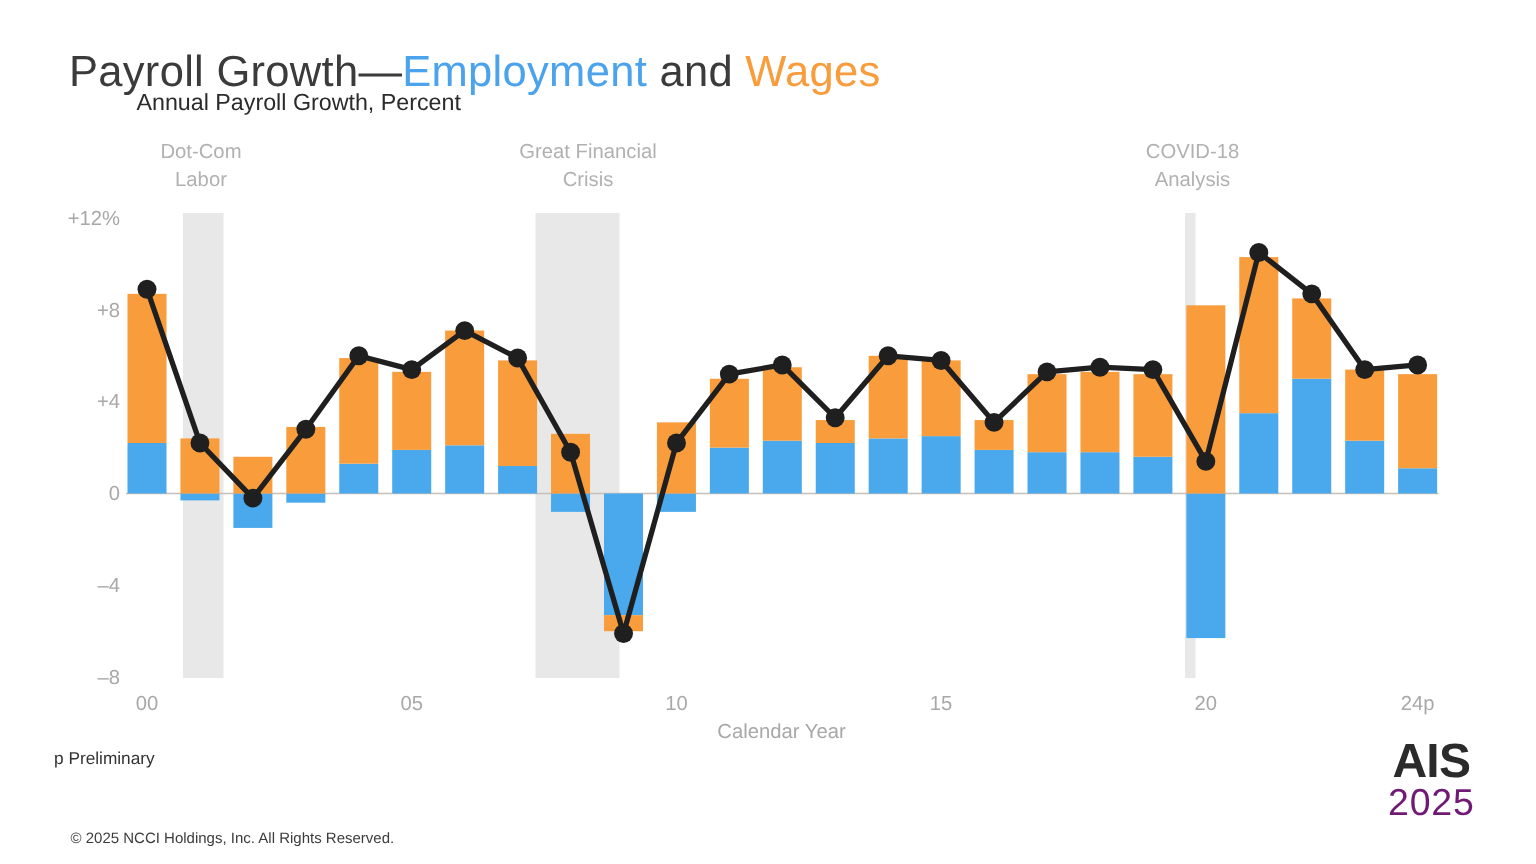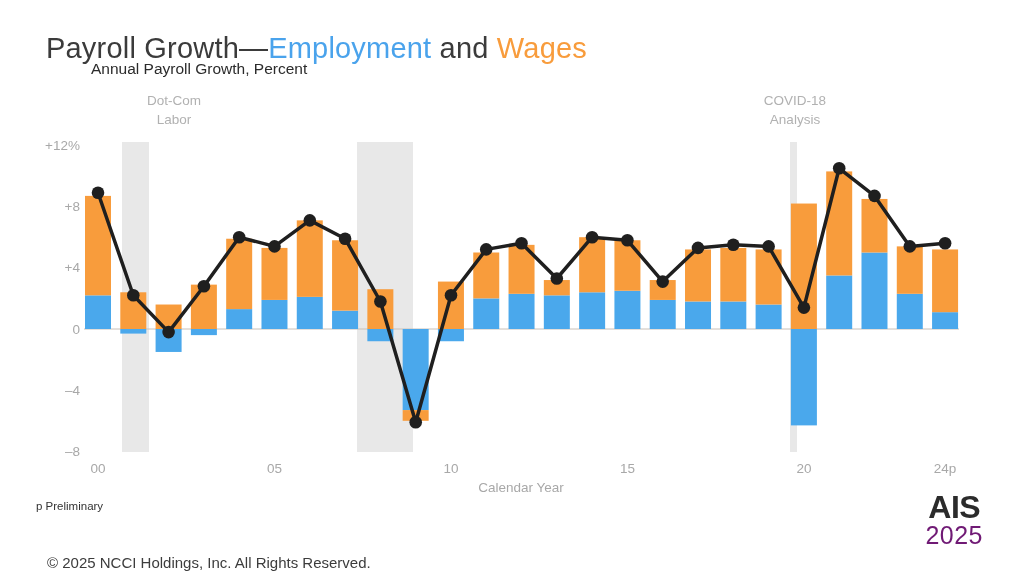--- a/index.html
+++ b/index.html
@@ -10,21 +10,21 @@
   .title .c-emp{color:#4AA3EC;}
   .title .c-wag{color:#F89C3C;}
   .subtitle{position:absolute;left:47px;top:60px;font-size:15.5px;color:#2b2b2b;margin-left:44px;}
   #chart-svg{position:absolute;left:0;top:0;}
   #chart-svg text{font-family:"Liberation Sans",sans-serif;}
   #annotation-layer{position:absolute;left:0;top:0;width:1024px;height:576px;pointer-events:none;}
   .annotation{position:absolute;top:91px;transform:translateX(-50%);text-align:center;
               font-size:13.5px;line-height:19px;color:#b1b1b1;white-space:nowrap;}
   .prelim{position:absolute;left:36px;top:500px;font-size:11.5px;color:#333;}
   .sources{position:absolute;left:47px;top:514px;font-size:11.5px;color:#333;}
-  .copyright{position:absolute;left:47px;top:554px;font-size:15px;color:#3c3c3c;text-align:right;}
+  .copyright{position:absolute;left:47px;top:554px;font-size:10px;color:#3c3c3c;text-align:right;}
   .logo{position:absolute;right:41px;top:492px;text-align:center;}
   .logo-ais{font-size:32px;font-weight:bold;color:#2b2b2b;line-height:30px;letter-spacing:-0.5px;}
   .logo-year{font-size:25px;color:#701a75;line-height:27px;letter-spacing:0.5px;}
 </style>
 </head>
 <body>
 
 <div class="page">
 
   <h1 class="title"><span>Payroll Growth—</span><span class="c-emp">Employment</span><span> and </span><span class="c-wag">Wages</span></h1>
@@ -121,23 +121,27 @@
       <text x="98.0" y="473" text-anchor="middle" font-size="13.5" fill="#a8a8a8">00</text>
       <text x="274.5" y="473" text-anchor="middle" font-size="13.5" fill="#a8a8a8">05</text>
       <text x="451.0" y="473" text-anchor="middle" font-size="13.5" fill="#a8a8a8">10</text>
       <text x="627.4" y="473" text-anchor="middle" font-size="13.5" fill="#a8a8a8">15</text>
       <text x="803.9" y="473" text-anchor="middle" font-size="13.5" fill="#a8a8a8">20</text>
       <text x="945.1" y="473" text-anchor="middle" font-size="13.5" fill="#a8a8a8">24p</text>
       <text x="521" y="492" text-anchor="middle" font-size="13.5" fill="#a8a8a8">Calendar Year</text>
     </svg>
 
   <div id="annotation-layer">
-      <div class="annotation" style="left: 134px; margin-left: 40px;">
+      <div class="annotation" style="left: 134px;">
         <div>Dot-Com</div>
         <div>Labor</div>
+      </div>
+      <div class="annotation" style="left: 392px;">
+        <div>Great Financial</div>
+        <div>Crisis</div>
       </div>
       <div class="annotation" style="left: 795px;">
         <div>COVID-18</div>
         <div>Analysis</div>
       </div>
     </div>
 
   <div class="prelim">p Preliminary</div>
   <div class="copyright">© 2025 NCCI Holdings, Inc. All Rights Reserved.</div>
 

